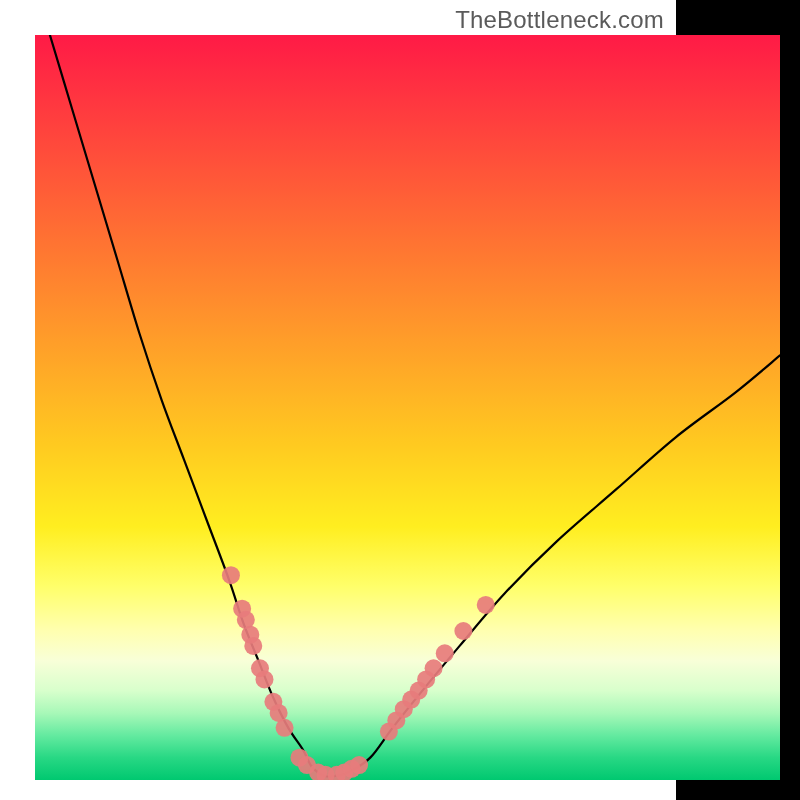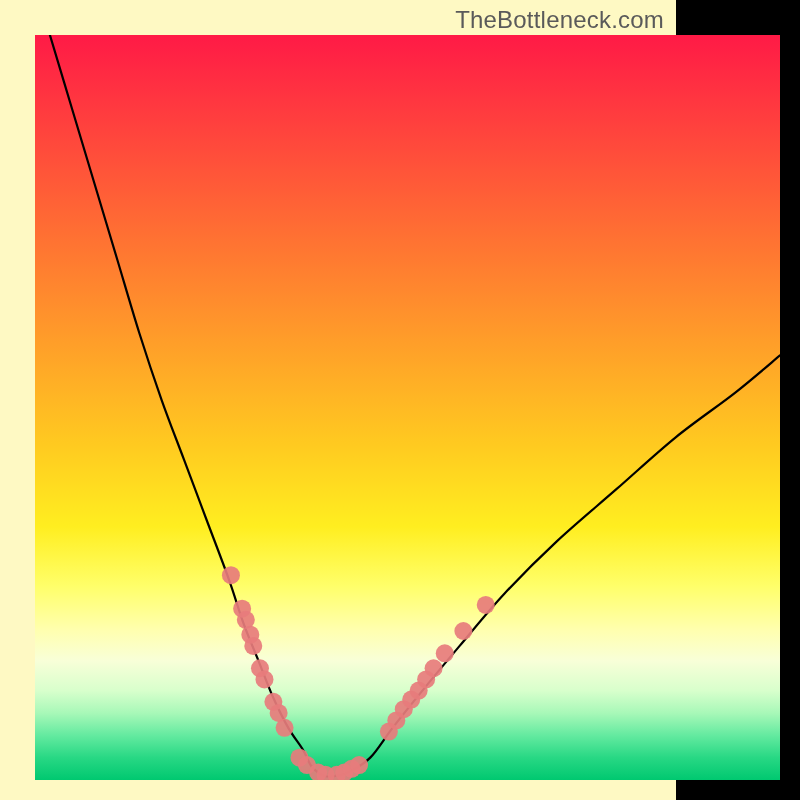--- a/index.html
+++ b/index.html
@@ -10,21 +10,21 @@
     background: #000;
     overflow: hidden;
     font-family: Arial, Helvetica, sans-serif;
   }
   .frame {
     position: absolute;
     left: 0;
     top: 0;
     width: 676px;
     height: 800px;
-    background: #fef9c3;
+    background: #ffffff;
   }
   .plot {
     position: absolute;
     left: 35px;
     top: 35px;
     width: 745px;
     height: 745px;
     background: linear-gradient(to bottom,
       #ff1a46 0%,
       #ff3a3f 10%,

